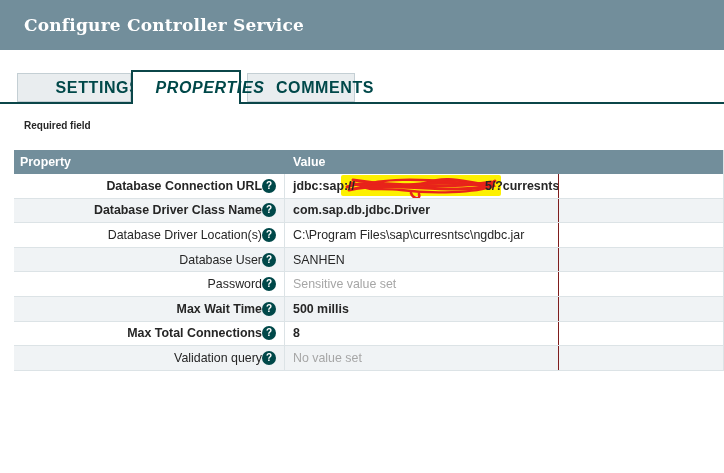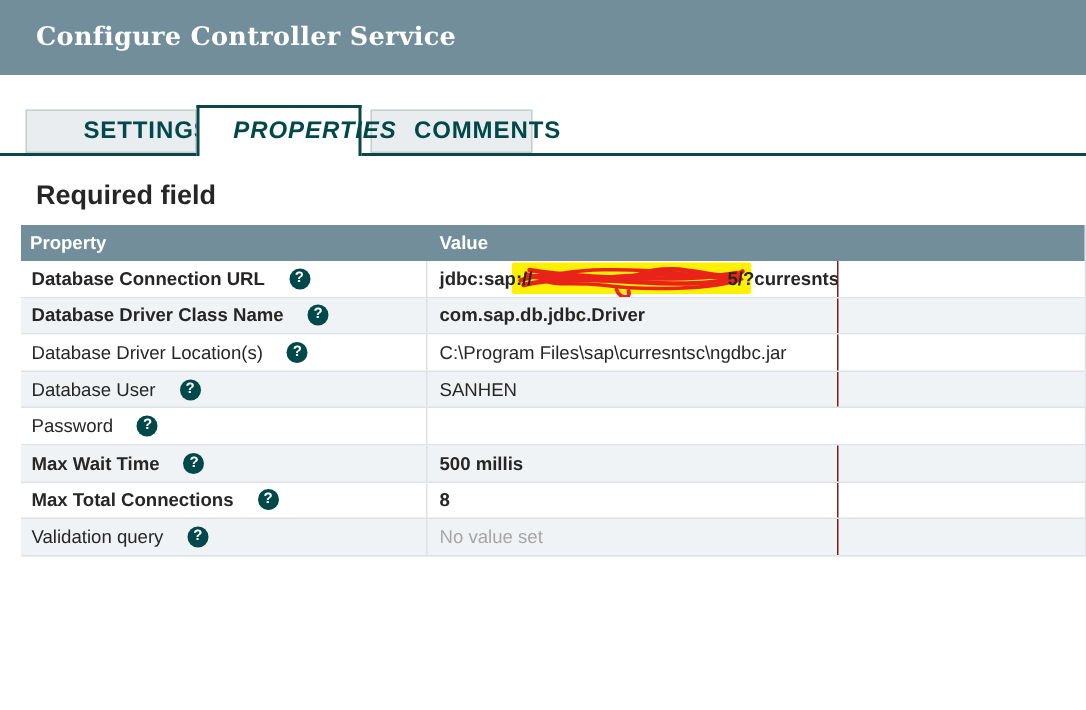--- a/index.html
+++ b/index.html
@@ -29,41 +29,41 @@
   }
   .tab + .tab{margin-left:0;}
   .tab.t1{width:110px;}
   .tab.t2{width:108px;margin-left:6px;}
   .tab.active{
     height:34px;margin-bottom:-2px;background:#ffffff;
     border:2px solid #0b4649;border-bottom:none;z-index:2;font-style:italic;
   }
   
   .required-note{
-    position:absolute;top:120px;left:24px;font-size:18px;font-weight:bold;color:#262626;
+    position:absolute;top:120px;left:24px;font-size:10px;font-weight:bold;color:#262626;
   }
   
   .ptable{
     position:absolute;top:150px;left:14px;width:710px;
     border-right:1px solid #dce3e6;box-sizing:border-box;font-size:12.4px;
   }
   .thead{
     display:grid;grid-template-columns:271px 274px 1fr;height:24px;
     background:#728e9b;color:#ffffff;font-weight:bold;align-items:center;
   }
   .thead .hc1{padding-left:6px;}
   .thead .hc2{padding-left:8px;}
   .trow{
     display:grid;grid-template-columns:271px 274px 1fr;height:24.6px;
     box-sizing:border-box;border-bottom:1px solid #dce3e6;background:#ffffff;
     align-items:stretch;
   }
   .trow.alt{background:#f0f3f5;}
   .cell{display:flex;align-items:center;box-sizing:border-box;overflow:hidden;white-space:nowrap;}
-  .cell.prop{justify-content:flex-start;padding:0 8px 0 7px;border-right:1px solid #dce3e6;gap:16px;}
+  .cell.prop{justify-content:flex-end;padding:0 8px 0 7px;border-right:1px solid #dce3e6;}
   .cell.val{padding-left:8px;border-right:1px solid #7f1d1d;}
   .trow.req .pname,.trow.req .vtext{font-weight:bold;}
   .vtext.muted{color:#a6a6a6;font-weight:normal;}
   .help{
     flex:0 0 auto;width:14px;height:14px;border-radius:50%;background:#004849;color:#fff;
     font-size:10px;font-weight:bold;line-height:14px;text-align:center;cursor:pointer;
     font-family:"Liberation Sans",sans-serif;
   }
   .redact-wrap{display:flex;align-items:center;}
   .redact-wrap .seg{position:relative;z-index:1;font-weight:bold;}
@@ -145,20 +145,23 @@
           <div class="cell val">
             <span class="vtext">SANHEN</span>
           </div>
           <div class="cell filler"></div>
         </div>
         <div class="trow">
           <div class="cell prop">
             <span class="pname">Password</span>
             <span class="help">?</span>
           </div>
+          <div class="cell val">
+            <span class="vtext muted">Sensitive value set</span>
+          </div>
           <div class="cell filler"></div>
         </div>
         <div class="trow alt req">
           <div class="cell prop">
             <span class="pname">Max Wait Time</span>
             <span class="help">?</span>
           </div>
           <div class="cell val">
             <span class="vtext">500 millis</span>
           </div>

